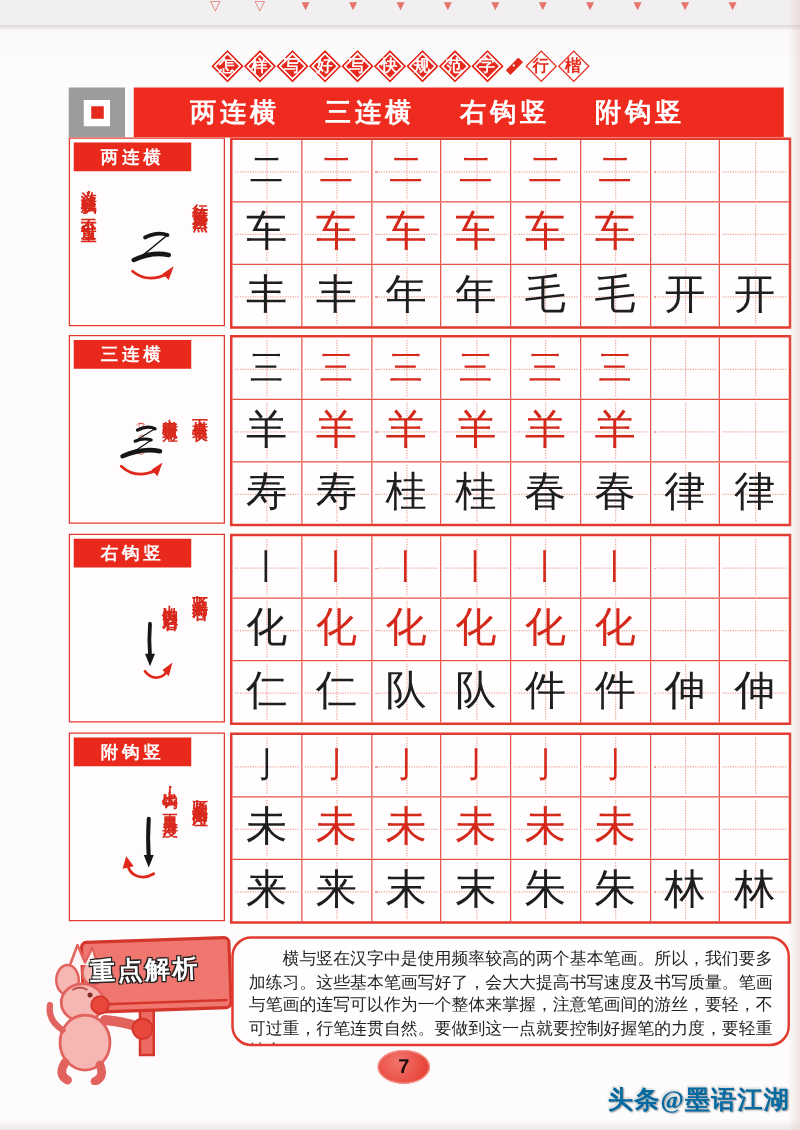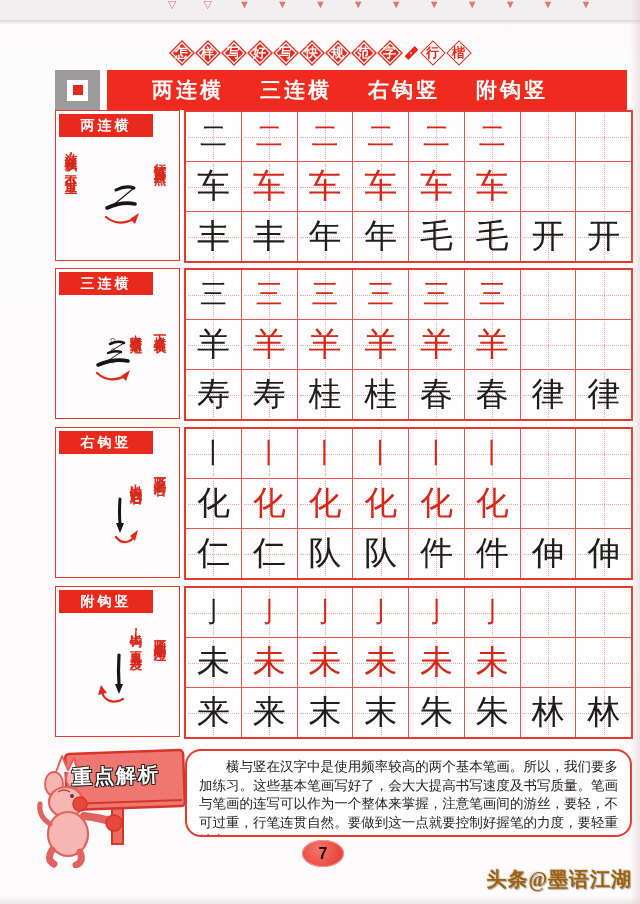--- a/index.html
+++ b/index.html
@@ -82,21 +82,21 @@
     text-shadow:-1px -1px 0 #222,1px -1px 0 #222,-1px 1px 0 #222,1px 1px 0 #222;}
   .note{position:absolute;left:185px;top:749px;width:447px;height:88px;box-sizing:border-box;
     border:2px solid #e23a2e;border-radius:16px;padding:7px 12px 6px;background:#fffdfd;
     font-size:13.5px;line-height:18.5px;color:#232323;text-indent:2em;
     font-family:"Liberation Serif",serif;overflow:hidden;text-align:justify;}
   .pagenum{position:absolute;left:302px;top:840px;width:42px;height:27px;border-radius:50%;
     background:radial-gradient(circle at 40% 35%,#f2756d,#e8473c 70%);
     box-shadow:inset 0 0 0 1px #f3968f;
     display:flex;align-items:center;justify-content:center;color:#1d0d0d;font-size:16px;font-weight:bold;}
   .wm{position:absolute;right:8px;top:866px;font-size:20px;font-weight:bold;letter-spacing:1px;
-    color:#a16207;font-family:"Liberation Serif",serif;
+    color:#0369a1;font-family:"Liberation Serif",serif;
     text-shadow:1px 1px 1px #a8a8a8,-1px -1px 1px #e2e2e2,0 0 2px #c9c9c9;}
 </style>
 </head>
 <body>
 
 <div class="page-bg"></div>
 <div class="page-edge"></div>
 
 <div class="tri-row">▽ ▽ ▼ ▼ ▼ ▼ ▼ ▼ ▼ ▼ ▼ ▼</div>
 

